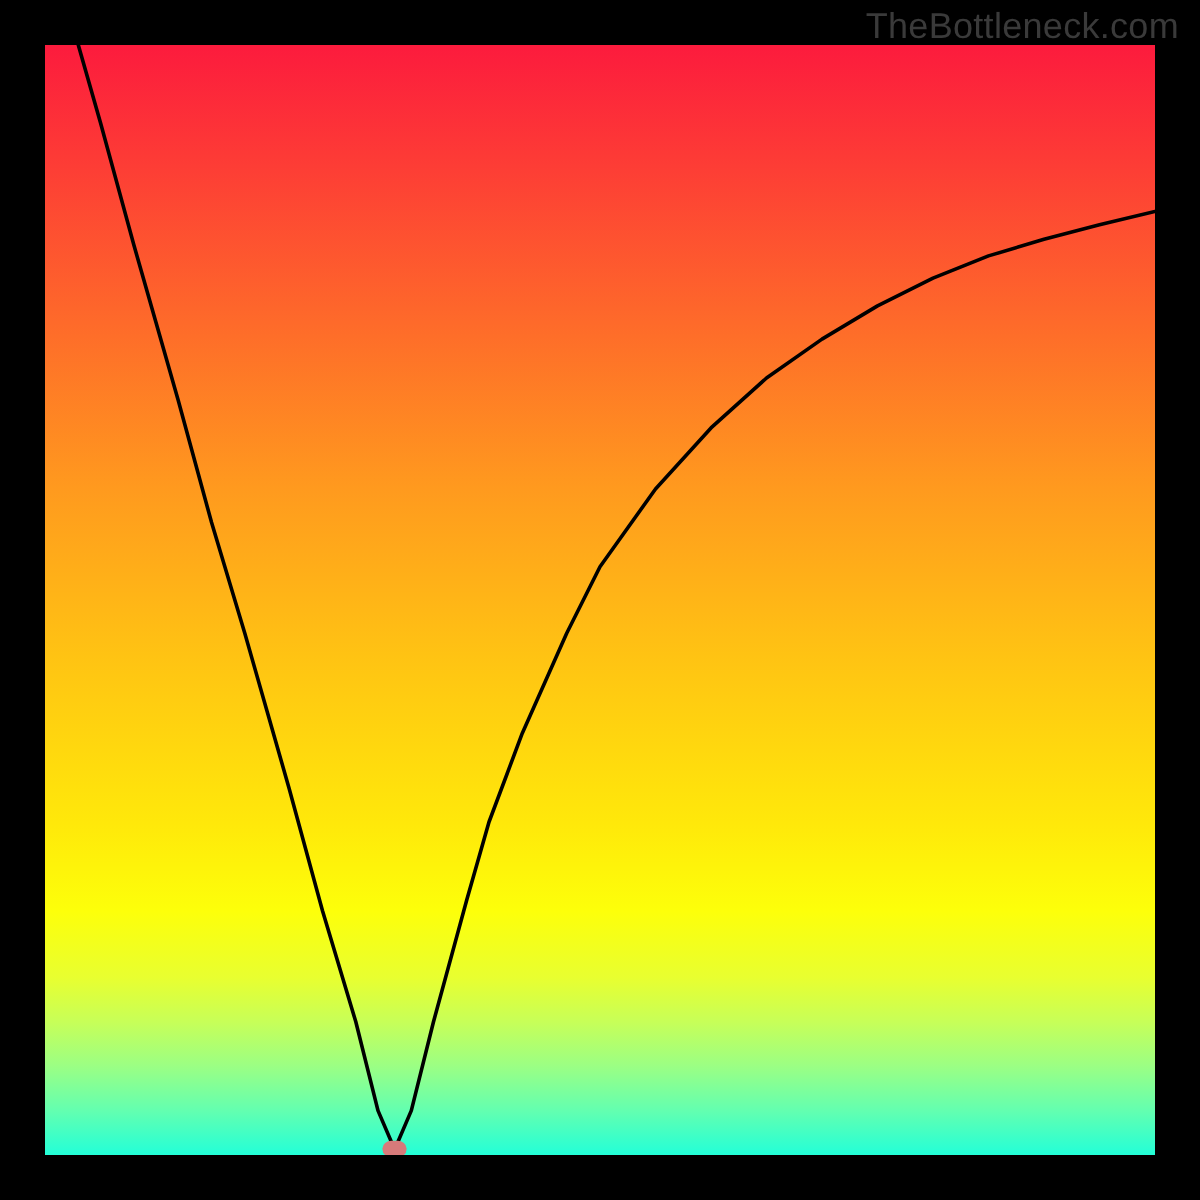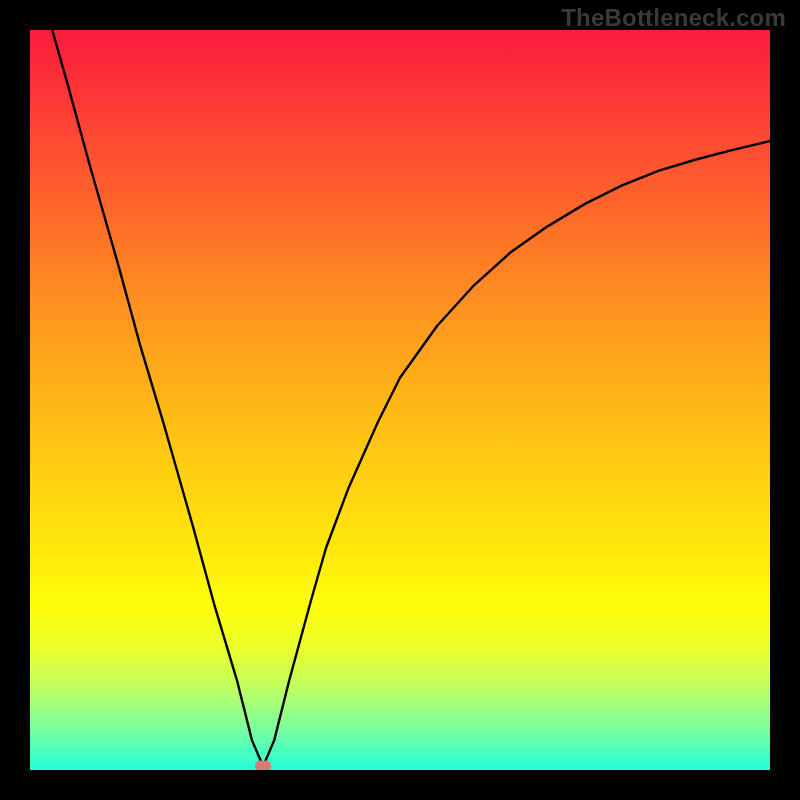--- a/index.html
+++ b/index.html
@@ -16,21 +16,21 @@
     height: 800px;
     background: #000;
     position: relative;
   }
   .watermark {
     position: absolute;
     top: 4px;
     right: 14px;
     color: #3a3a3a;
     font-size: 24px;
-    font-weight: 700;
+    font-weight: 400;
     letter-spacing: 0.2px;
     z-index: 5;
   }
   .plot {
     position: absolute;
     left: 30px;
     top: 30px;
     width: 740px;
     height: 740px;
     overflow: hidden;

